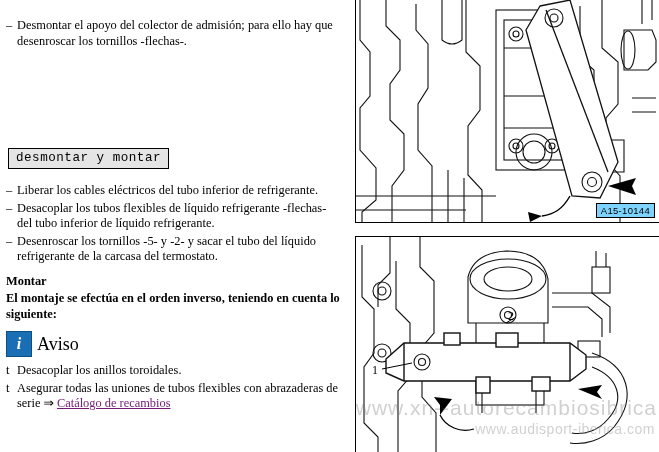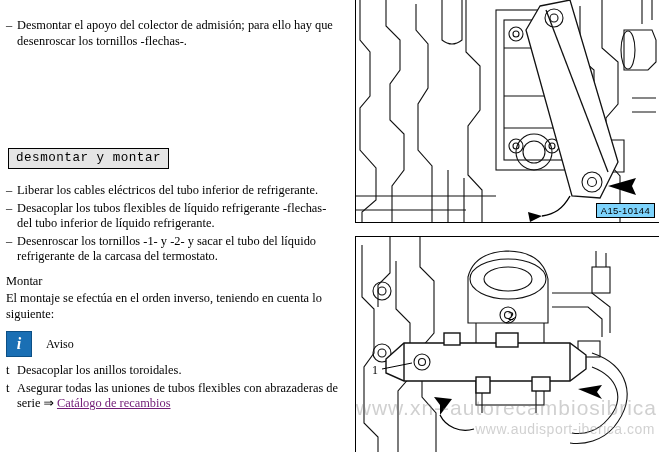--- a/index.html
+++ b/index.html
@@ -40,41 +40,41 @@
     border:1px solid #000;
     padding:2px 7px 3px 7px;
     font-family:"Liberation Mono", monospace;
     font-size:12.6px;
     letter-spacing:0.5px;
     margin:0 0 14px 2px;
     background:#e5e5e5;
   }
 
   .para{
-    font-size:12.4px;line-height:15.5px;margin:0 0 2px 0;
+    font-size:12.4px;line-height:15.5px;margin:0 0 2px 0;font-weight:bold;
   }
   .para.tight{margin-top:9px;}
 
   
   .note{
     display:flex;align-items:center;
     margin:9px 0 6px 0;
   }
   .note-icon{
     width:24px;height:24px;
     background:#1a6fb4;
     border:1px solid #0c4f85;
     display:flex;align-items:center;justify-content:center;
     color:#fff;
     font-family:"Liberation Serif", serif;
     font-size:16px;font-style:italic;font-weight:bold;
     flex:0 0 24px;
   }
   .note-label{
-    margin-left:14px;font-size:12px;
+    margin-left:5px;font-size:18px;
   }
 
   .stub{
     display:flex;align-items:flex-start;
     font-size:12.4px;line-height:15.5px;margin-bottom:2px;
   }
   .stub .stubmark{width:11px;flex:0 0 11px;}
   .stub .stubtxt{flex:1;}
 
   .link{color:#701a75;text-decoration:underline;}
@@ -136,21 +136,21 @@
     <div class="bullet-row">
       <span class="dash">–</span>
       <span class="btxt">Liberar los cables eléctricos del tubo inferior de refrigerante.</span>
     </div>
     <div class="bullet-row">
       <span class="dash">–</span>
       <span class="btxt">Desacoplar los tubos flexibles de líquido refrigerante -flechas- del tubo inferior de líquido refrigerante.</span>
     </div>
     <div class="bullet-row">
       <span class="dash">–</span>
-      <span class="btxt">Desenroscar los tornillos -1- y -2- y sacar el tubo del líquido refrigerante de la carcasa del termostato.</span>
+      <span class="btxt">Desenroscar los tornillos -5- y -2- y sacar el tubo del líquido refrigerante de la carcasa del termostato.</span>
     </div>
 
     <div class="para tight">Montar</div>
     <div class="para">El montaje se efectúa en el orden inverso, teniendo en cuenta lo siguiente:</div>
 
     <div class="note">
       <div class="note-icon">i</div>
       <div class="note-label">Aviso</div>
     </div>
 

